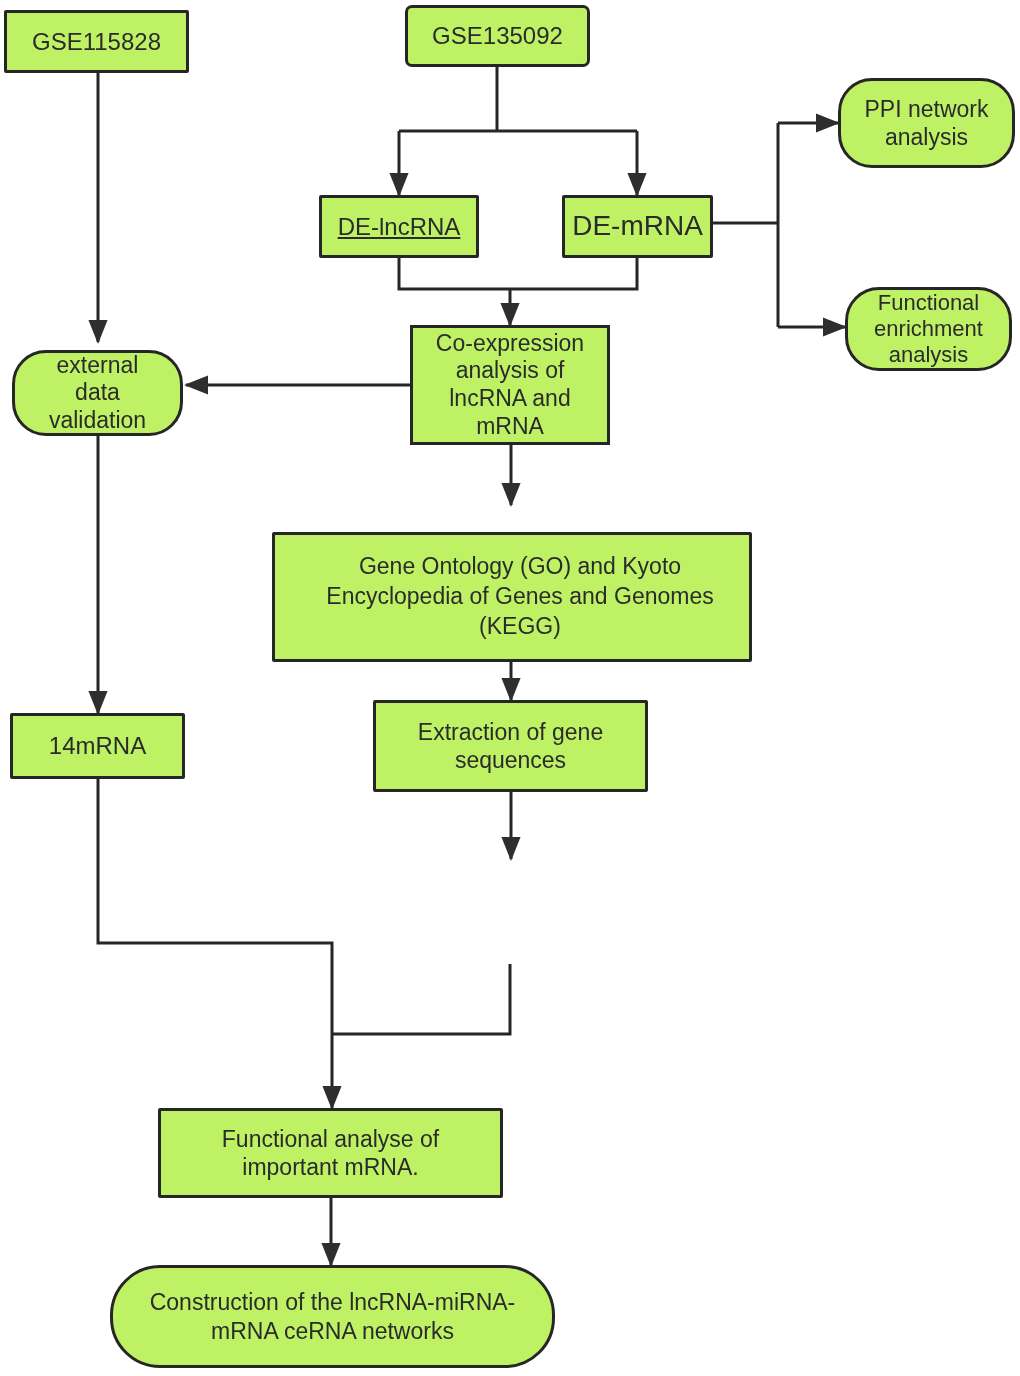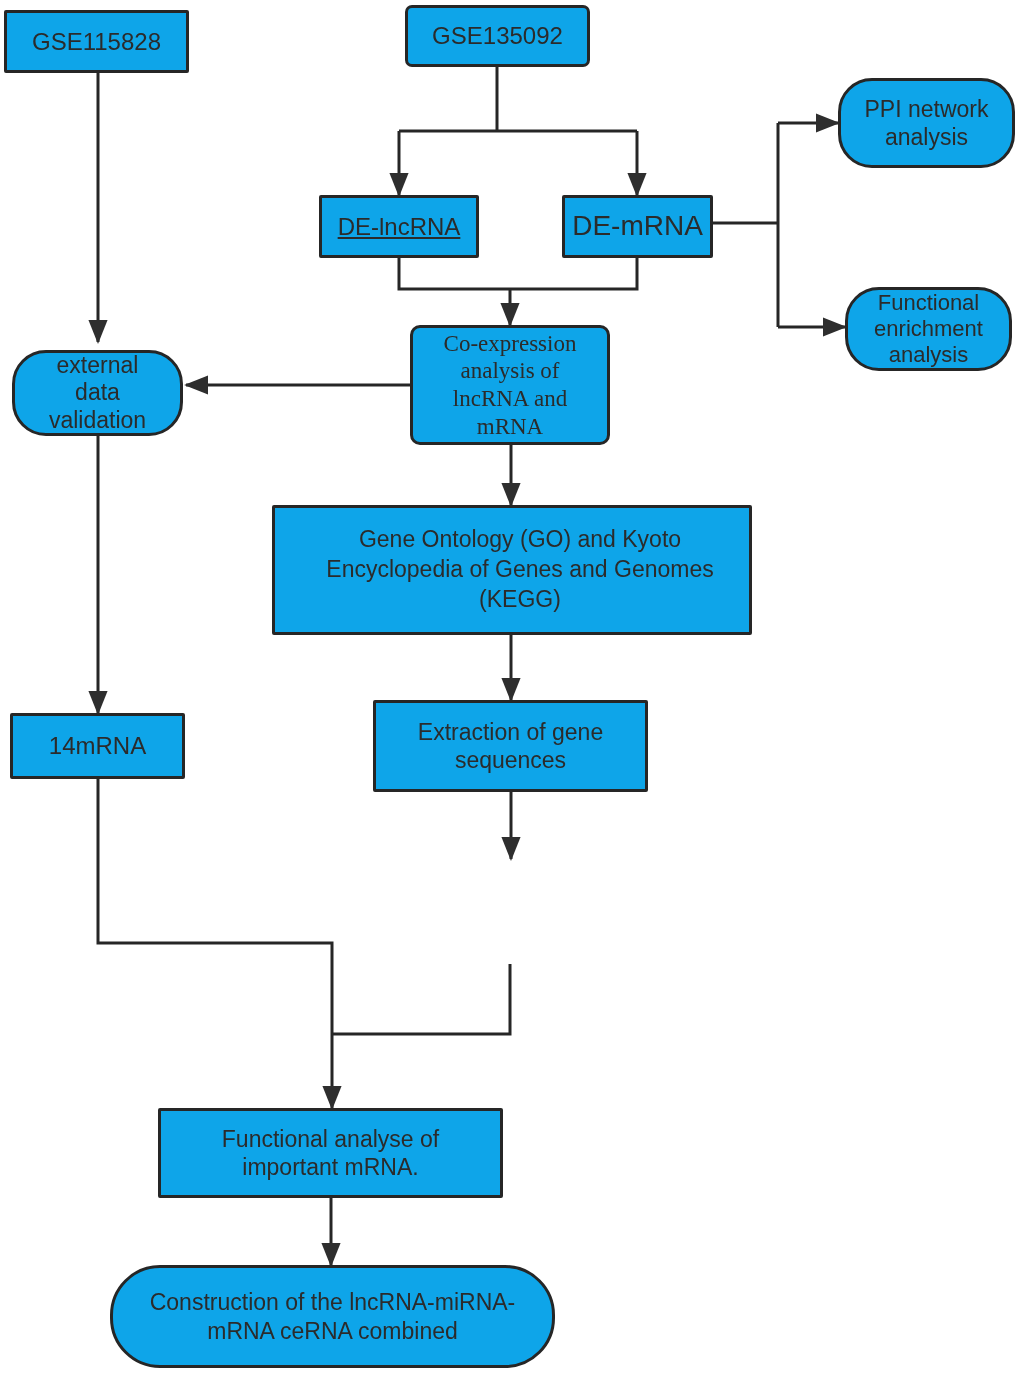--- a/index.html
+++ b/index.html
@@ -18,40 +18,40 @@
   }
   .node {
     position: absolute;
     box-sizing: border-box;
     display: flex;
     align-items: center;
     justify-content: center;
     text-align: center;
     white-space: pre-line;
     border: 3px solid #262626;
-    background: #0ea5e9;
+    background: #bef264;
     color: #2b2b2b;
     font-size: 23px;
     line-height: 1.22;
     border-radius: 2px;
   }
-  .round { border-radius: 10px; font-family: Liberation Serif, serif; }
+  .round { border-radius: 0; }
   .pill-sm { border-radius: 34px; }
   .pill-lg { border-radius: 50px; }
 
   
   #n-gse115828   { left:   4px; top:   10px; width: 185px; height:  63px; font-size: 24px; }
   #n-gse135092   { left: 405px; top:    5px; width: 185px; height:  62px; font-size: 24px; border-radius: 7px; }
   #n-de-lncrna   { left: 319px; top:  195px; width: 160px; height:  63px; font-size: 24px; text-decoration: underline; }
   #n-de-mrna     { left: 562px; top:  195px; width: 151px; height:  63px; font-size: 28px; }
   #n-ppi         { left: 838px; top:   78px; width: 177px; height:  90px; }
   #n-func-enrich { left: 845px; top:  287px; width: 167px; height:  84px; font-size: 22px; line-height: 1.18; }
   #n-ext-valid   { left:  12px; top:  342px; width: 171px; height:  86px; line-height: 1.18; margin-top: 8px; }
   #n-coexpr      { left: 410px; top:  325px; width: 200px; height: 120px; line-height: 1.2; }
-  #n-go-kegg     { left: 272px; top:  505px; width: 480px; height: 130px; line-height: 1.3; padding-left: 16px; }
+  #n-go-kegg     { left: 272px; top:  532px; width: 480px; height: 130px; line-height: 1.3; padding-left: 16px; }
   #n-extract     { left: 373px; top:  700px; width: 275px; height:  92px; }
   #n-14mrna      { left:  10px; top:  713px; width: 175px; height:  66px; font-size: 24px; }
   #n-combined    { left: 363px; top:  859px; width: 295px; height: 105px; line-height: 1.25; }
   #n-func-analy  { left: 158px; top: 1108px; width: 345px; height:  90px; }
   #n-construct   { left: 110px; top: 1265px; width: 445px; height: 103px; }
 </style>
 </head>
 <body>
 
 <div id="canvas">
@@ -120,15 +120,15 @@
   <div class="node" id="n-extract">Extraction of gene
 sequences</div>
 
   <div class="node" id="n-14mrna">14mRNA</div>
 
 
   <div class="node" id="n-func-analy">Functional analyse of
 important mRNA.</div>
 
   <div class="node pill-lg" id="n-construct">Construction of the lncRNA-miRNA-
-mRNA ceRNA combined</div>
+mRNA ceRNA networks</div>
 
 </div>
 
 </body></html>

